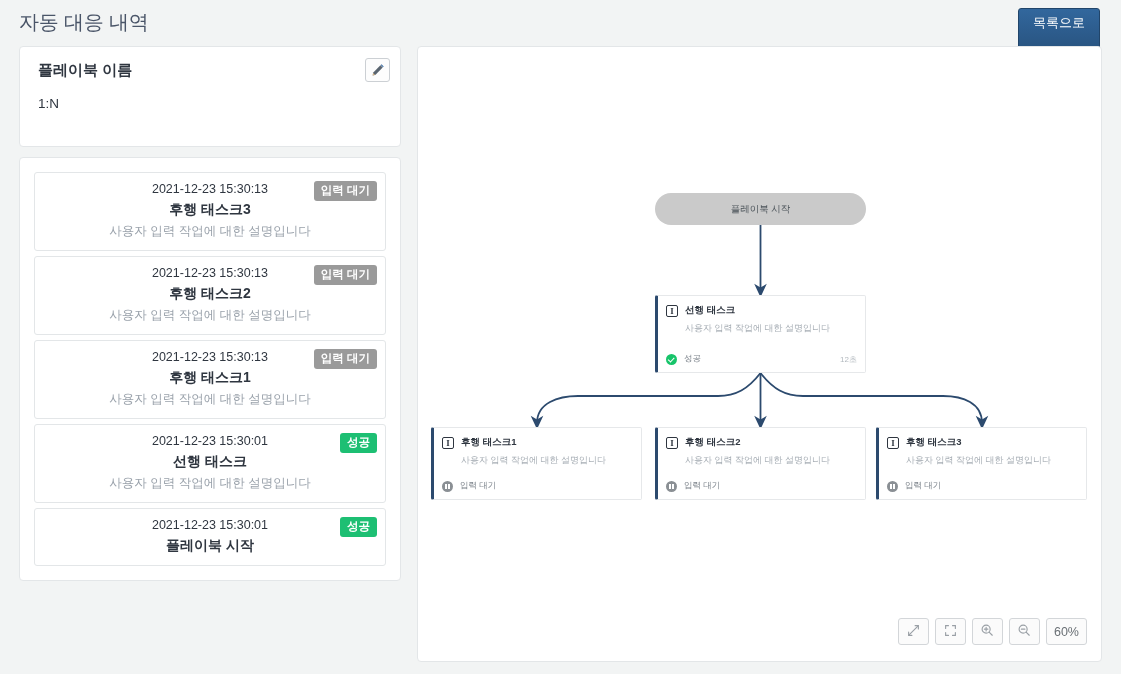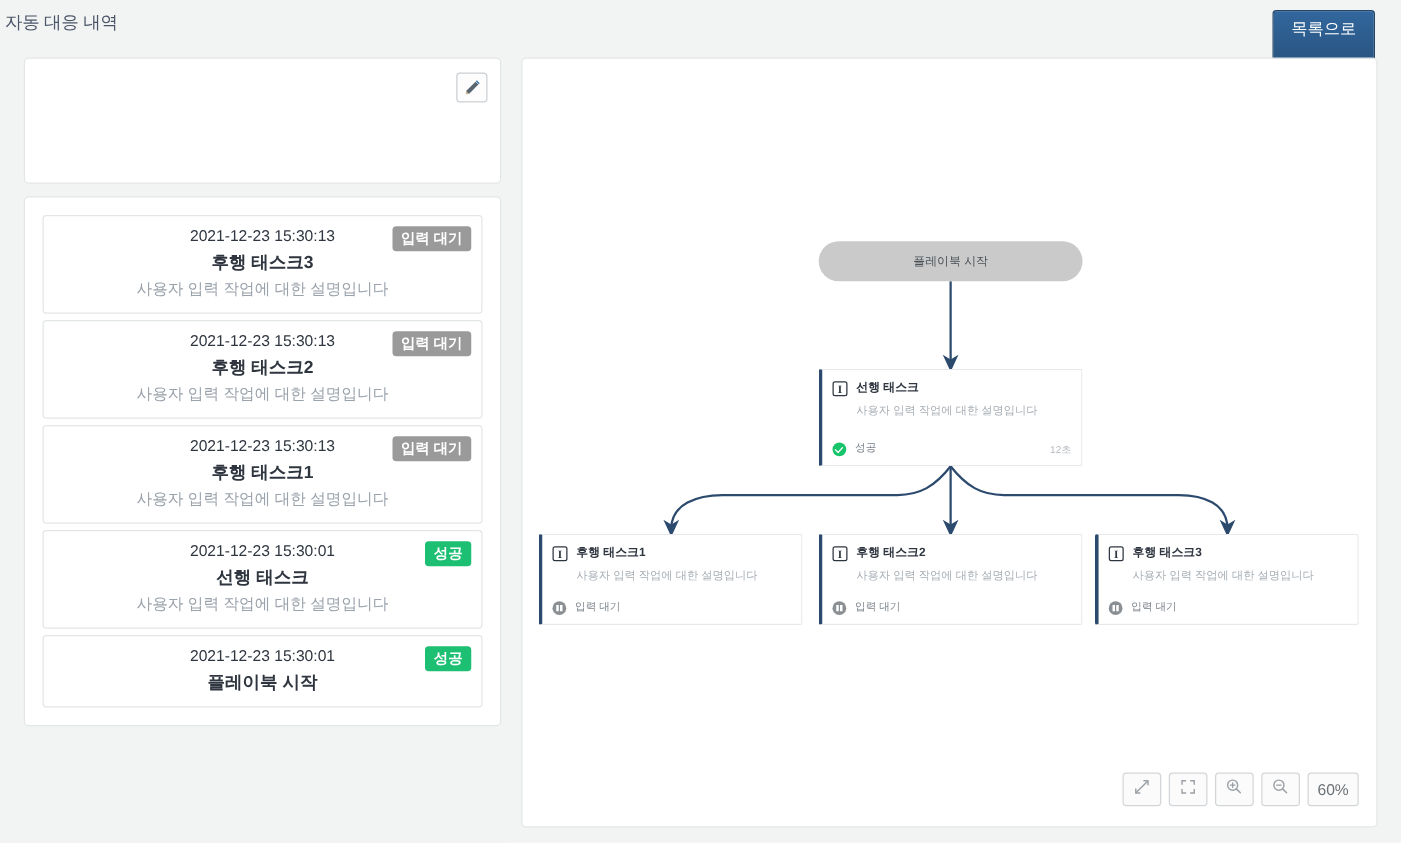--- a/index.html
+++ b/index.html
@@ -11,22 +11,22 @@
     overflow: hidden;
   }
 
   
   #page-header {
     position: absolute;
     left: 0; top: 0; width: 1121px; height: 44px;
   }
   #page-title {
     position: absolute;
-    left: 4px; top: 9px;
-    font-size: 14px;
+    left: 19px; top: 9px;
+    font-size: 20px;
     color: #4a5568;
     letter-spacing: -0.2px;
   }
   #back-button {
     position: absolute;
     right: 21px; top: 8px;
     height: 44px;
     padding: 0 14px;
     line-height: 28px;
     font-size: 13px;
@@ -261,20 +261,22 @@
 <body>
 
 <div id="page-header">
   <div id="page-title">자동 대응 내역</div>
   <div id="back-button">목록으로</div>
 </div>
 
 <div id="left-column">
 
   <div class="card" id="playbook-name-card">
+    <div id="playbook-name-label">플레이북 이름</div>
+    <div id="playbook-name-value">1:N</div>
     <div id="edit-button">
       <span>
         <svg width="13" height="13" viewBox="0 0 16 16">
           <path d="M11.6 1.6 14.4 4.4 5.6 13.2 2 14l0.8-3.6z" fill="#5a6570"></path>
           <path d="M11.9 1.3 12.9 0.3 15.7 3.1 14.7 4.1z" fill="#3f6fa5"></path>
           <path d="M2.6 11.0 5.0 13.4 2 14z" fill="#d9b88a"></path>
         </svg>
       </span>
     </div>
   </div>

